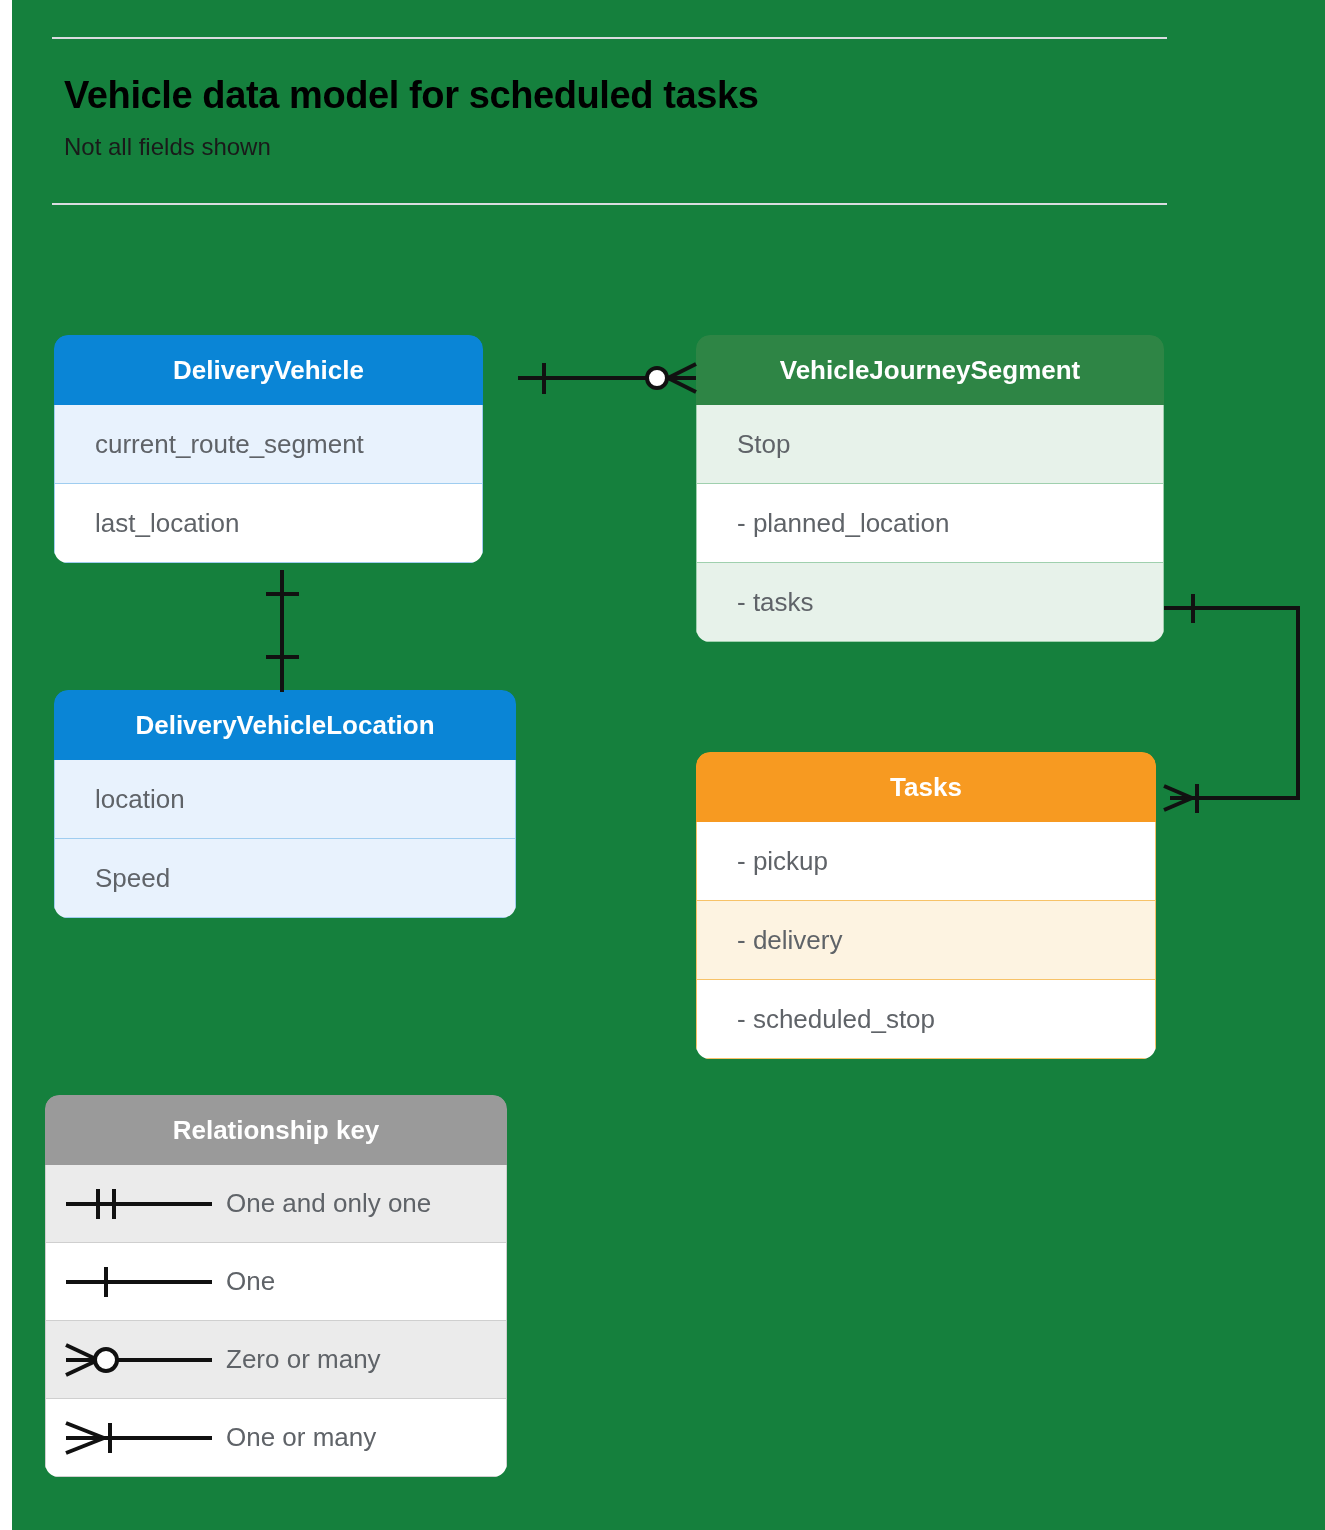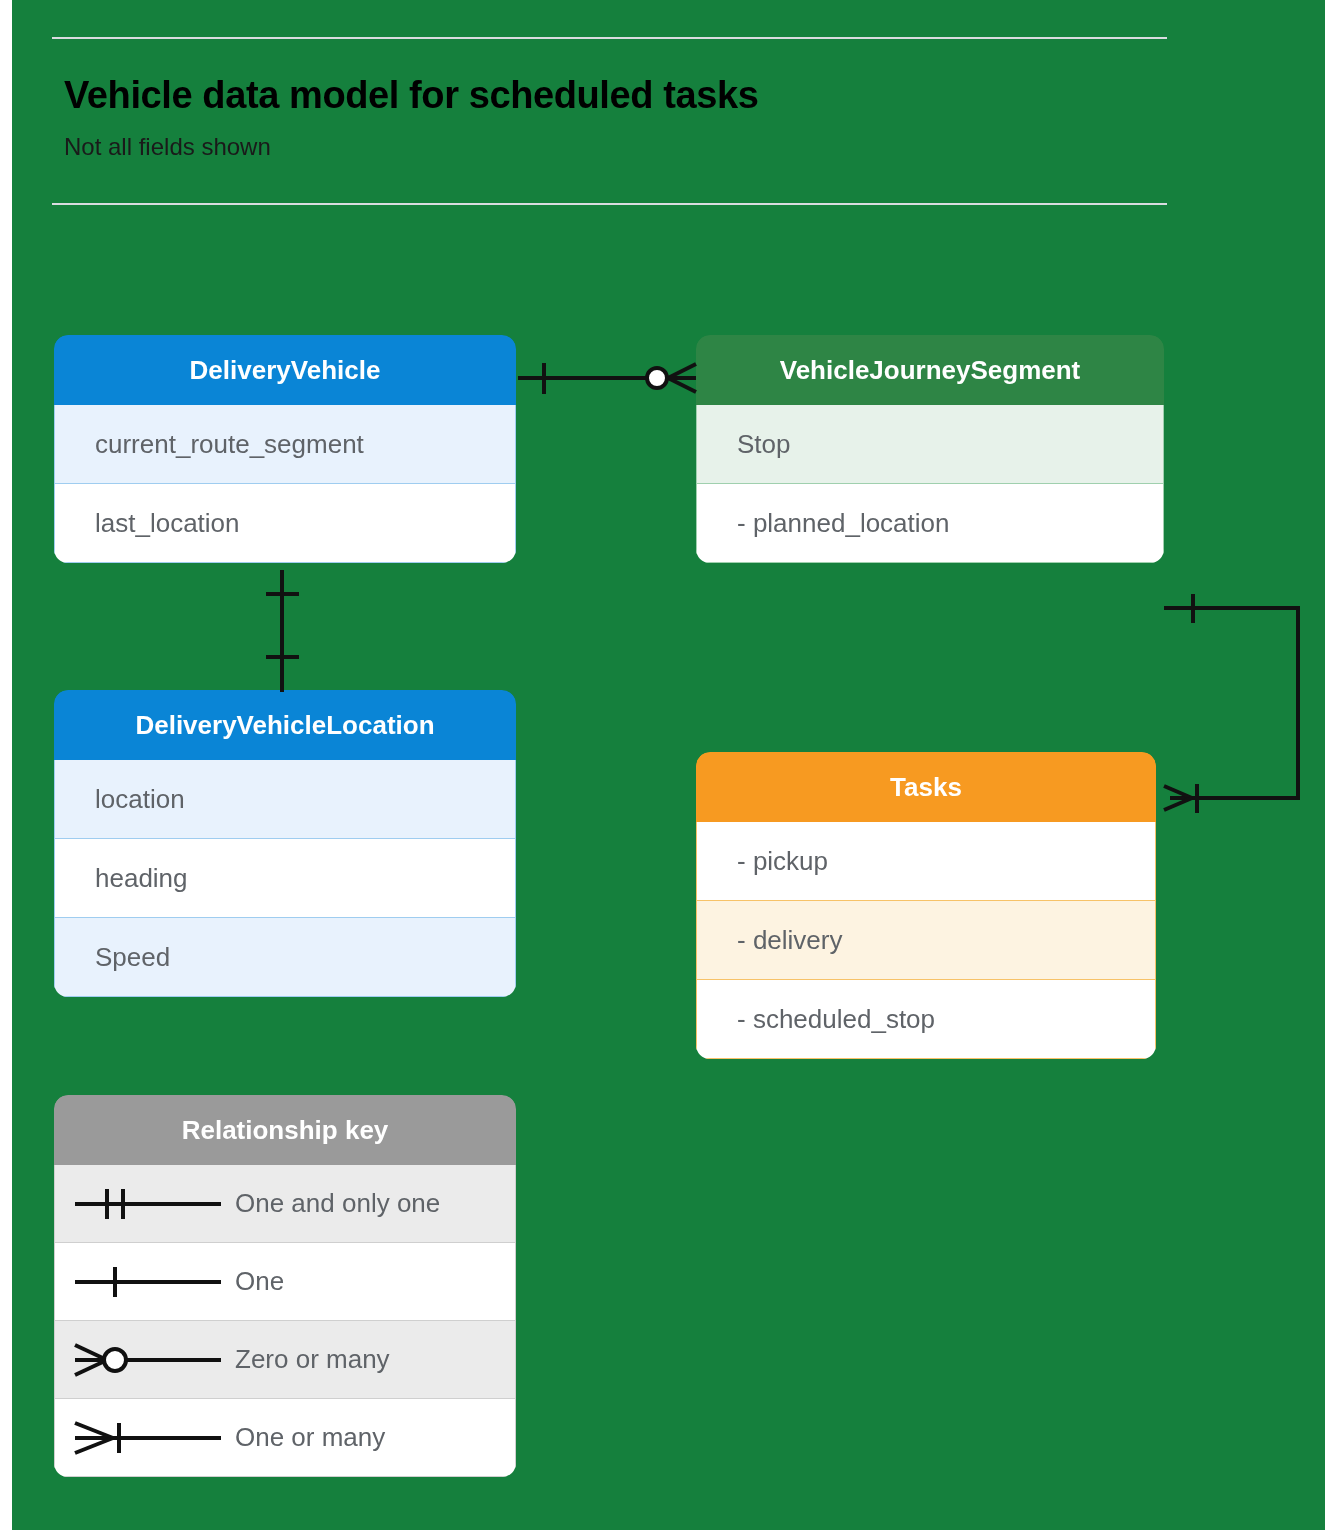--- a/index.html
+++ b/index.html
@@ -144,55 +144,55 @@
 <body>
 
 <div id="page">
 
   <div class="rule top"></div>
   <div class="rule bottom"></div>
 
   <div id="page-title">Vehicle data model for scheduled tasks</div>
   <div id="page-subtitle">Not all fields shown</div>
 
-  <div class="entity theme-blue" style="left:42px; top:335px; width:462px;">
+  <div class="entity theme-blue" style="left:42px; top:335px; width:429px;">
     <div class="entity-header">DeliveryVehicle</div>
     <div class="entity-rows">
       <div class="entity-row alt">current_route_segment</div>
       <div class="entity-row">last_location</div>
     </div>
   </div>
 
   <div class="entity theme-green" style="left:684px; top:335px; width:468px;">
     <div class="entity-header">VehicleJourneySegment</div>
     <div class="entity-rows">
       <div class="entity-row alt">Stop</div>
       <div class="entity-row">-  planned_location</div>
+      <div class="entity-row alt">- tasks</div>
     </div>
   </div>
 
   <div class="entity theme-blue" style="left:42px; top:690px; width:462px;">
     <div class="entity-header">DeliveryVehicleLocation</div>
     <div class="entity-rows">
       <div class="entity-row alt">location</div>
-      <div class="entity-row">heading</div>
       <div class="entity-row alt">Speed</div>
     </div>
   </div>
 
   <div class="entity theme-orange" style="left:684px; top:752px; width:460px;">
     <div class="entity-header">Tasks</div>
     <div class="entity-rows">
       <div class="entity-row">-  pickup</div>
       <div class="entity-row alt">-  delivery</div>
       <div class="entity-row">-  scheduled_stop</div>
     </div>
   </div>
 
-  <div class="entity theme-gray" style="left:42px; top:1095px; width:462px;">
+  <div class="entity theme-gray" style="left:33px; top:1095px; width:462px;">
     <div class="entity-header">Relationship key</div>
 
     <div class="legend-row alt">
       <svg class="legend-symbol" viewBox="0 0 150 46">
         <line x1="2" y1="23" x2="148" y2="23" stroke="#111" stroke-width="4"></line>
         <line x1="34" y1="8" x2="34" y2="38" stroke="#111" stroke-width="4"></line>
         <line x1="50" y1="8" x2="50" y2="38" stroke="#111" stroke-width="4"></line>
       </svg>
       <div class="legend-label">One and only one</div>
     </div>

